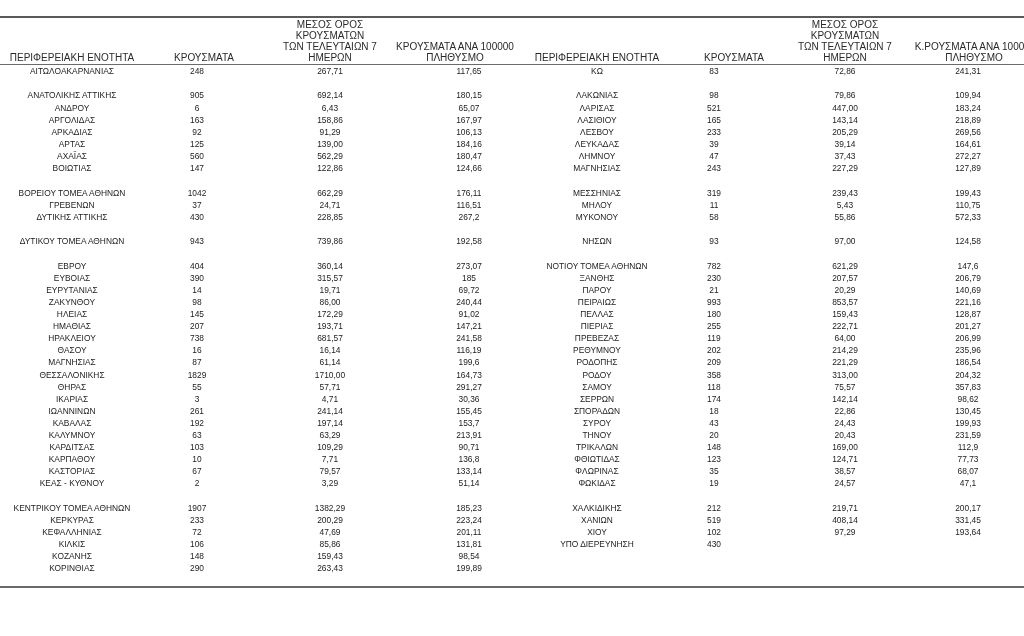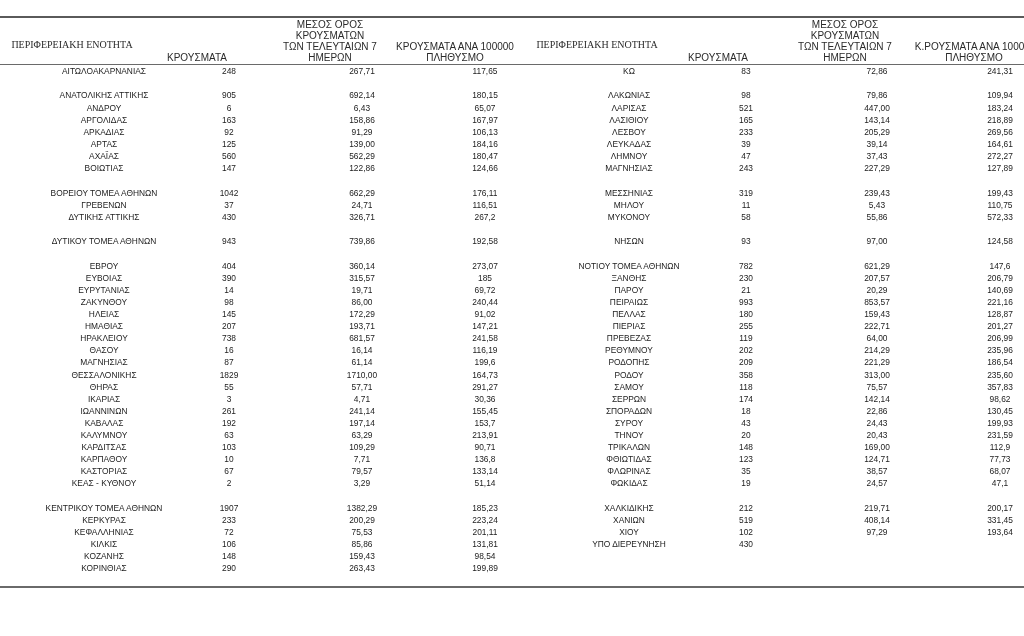--- a/index.html
+++ b/index.html
@@ -5,31 +5,31 @@
   html, body { margin: 0; padding: 0; background: #ffffff; }
   body { width: 1024px; height: 636px; position: relative; overflow: hidden;
          font-family: "Liberation Sans", sans-serif; color: #1c1c1c; }
   .top-rule { position: absolute; left: 0; top: 16px; width: 1024px; height: 2px; background: #5a5a5a; }
   .bottom-rule { position: absolute; left: 0; top: 586px; width: 1024px; height: 2px; background: #6a6a6a; }
   .half { position: absolute; top: 40px; }
   .half.left { left: 0; width: 512px; }
   .half.right { left: 512px; width: 512px; }
   .hdr { position: relative; height: 24px; border-bottom: 1px solid #6a6a6a; }
   .hdr div { position: absolute; text-align: center; font-size: 10px; line-height: 11px; color: #2a2a2a; }
-  .hdr .c1 { bottom: 14px; font-family: Liberation Serif, serif; }
-  .hdr .c2 { bottom: 1px; }
+  .hdr .c1 { bottom: 1px; }
+  .hdr .c2 { bottom: 1px; text-align: right; }
   .hdr .c3, .hdr .c4 { bottom: 1px; }
-  .rows { position: relative; margin-left: 32px; }
+  .rows { position: relative; }
   .row { position: relative; height: 12.1px; font-size: 8.4px; line-height: 12px; }
   .row.gap { height: 12.4px; }
   .row span { position: absolute; text-align: center; white-space: nowrap; }
   .left .c1 { left: 0; width: 144px; }
   .left .c2 { left: 160px; width: 74px; }
   .left .c3 { left: 265px; width: 130px; }
-  .left .c4 { left: 393px; width: 120px; }
+  .left .c4 { left: 409px; width: 120px; }
   .right .c1 { left: 0; width: 170px; }
   .right .c2 { left: 156px; width: 92px; }
   .right .c3 { left: 268px; width: 130px; }
   .right .c4 { left: 400px; width: 112px; overflow: hidden; }
   .hdr .c1 { left: 0; }
 </style>
 </head>
 <body>
 
 <div class="top-rule"></div>
@@ -106,21 +106,21 @@
       </div>
       <div class="row">
         <span class="c1">ΓΡΕΒΕΝΩΝ</span>
         <span class="c2">37</span>
         <span class="c3">24,71</span>
         <span class="c4">116,51</span>
       </div>
       <div class="row">
         <span class="c1">ΔΥΤΙΚΗΣ ΑΤΤΙΚΗΣ</span>
         <span class="c2">430</span>
-        <span class="c3">326,71</span>
+        <span class="c3">228,85</span>
         <span class="c4">267,2</span>
       </div>
       <div class="row gap"></div>
       <div class="row">
         <span class="c1">ΔΥΤΙΚΟΥ ΤΟΜΕΑ ΑΘΗΝΩΝ</span>
         <span class="c2">943</span>
         <span class="c3">739,86</span>
         <span class="c4">192,58</span>
       </div>
       <div class="row gap"></div>
@@ -247,21 +247,21 @@
       </div>
       <div class="row">
         <span class="c1">ΚΕΡΚΥΡΑΣ</span>
         <span class="c2">233</span>
         <span class="c3">200,29</span>
         <span class="c4">223,24</span>
       </div>
       <div class="row">
         <span class="c1">ΚΕΦΑΛΛΗΝΙΑΣ</span>
         <span class="c2">72</span>
-        <span class="c3">75,53</span>
+        <span class="c3">47,69</span>
         <span class="c4">201,11</span>
       </div>
       <div class="row">
         <span class="c1">ΚΙΛΚΙΣ</span>
         <span class="c2">106</span>
         <span class="c3">85,86</span>
         <span class="c4">131,81</span>
       </div>
       <div class="row">
         <span class="c1">ΚΟΖΑΝΗΣ</span>
@@ -419,21 +419,21 @@
       <div class="row">
         <span class="c1">ΡΟΔΟΠΗΣ</span>
         <span class="c2">209</span>
         <span class="c3">221,29</span>
         <span class="c4">186,54</span>
       </div>
       <div class="row">
         <span class="c1">ΡΟΔΟΥ</span>
         <span class="c2">358</span>
         <span class="c3">313,00</span>
-        <span class="c4">235,60</span>
+        <span class="c4">204,32</span>
       </div>
       <div class="row">
         <span class="c1">ΣΑΜΟΥ</span>
         <span class="c2">118</span>
         <span class="c3">75,57</span>
         <span class="c4">357,83</span>
       </div>
       <div class="row">
         <span class="c1">ΣΕΡΡΩΝ</span>
         <span class="c2">174</span>

